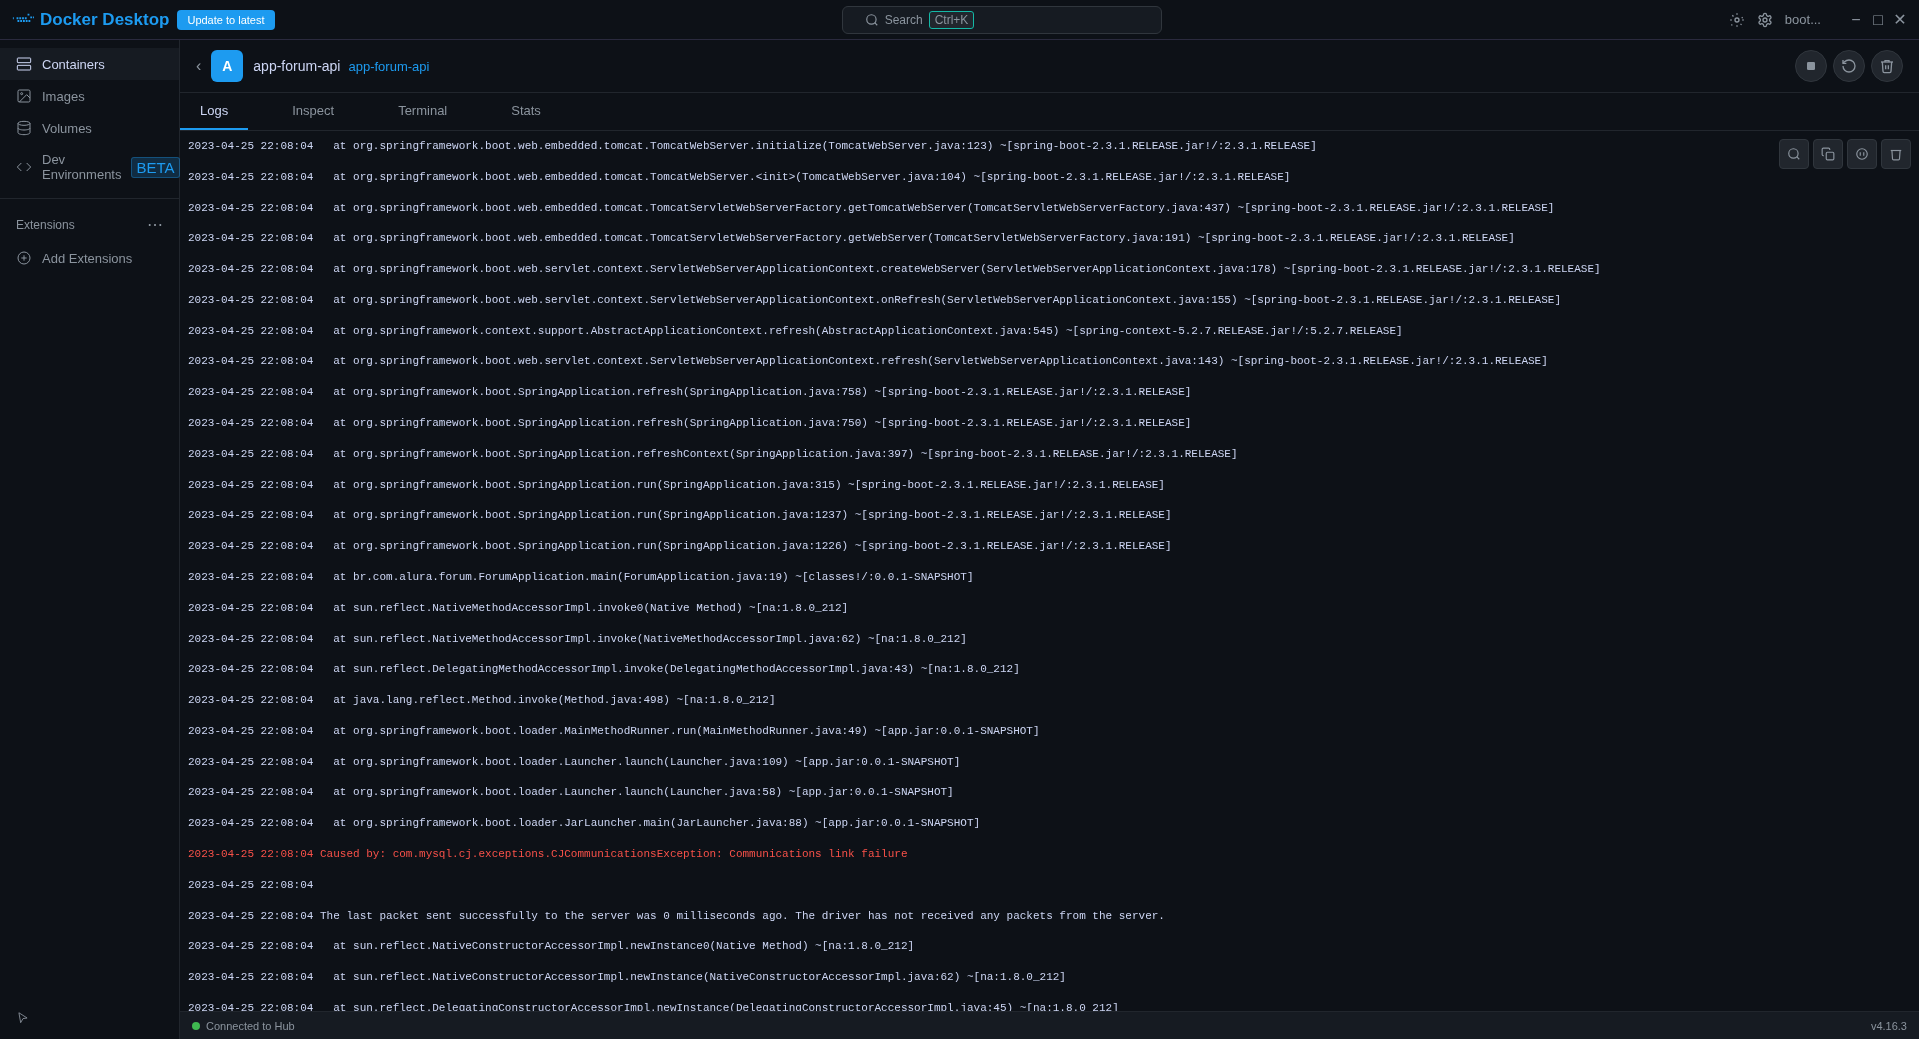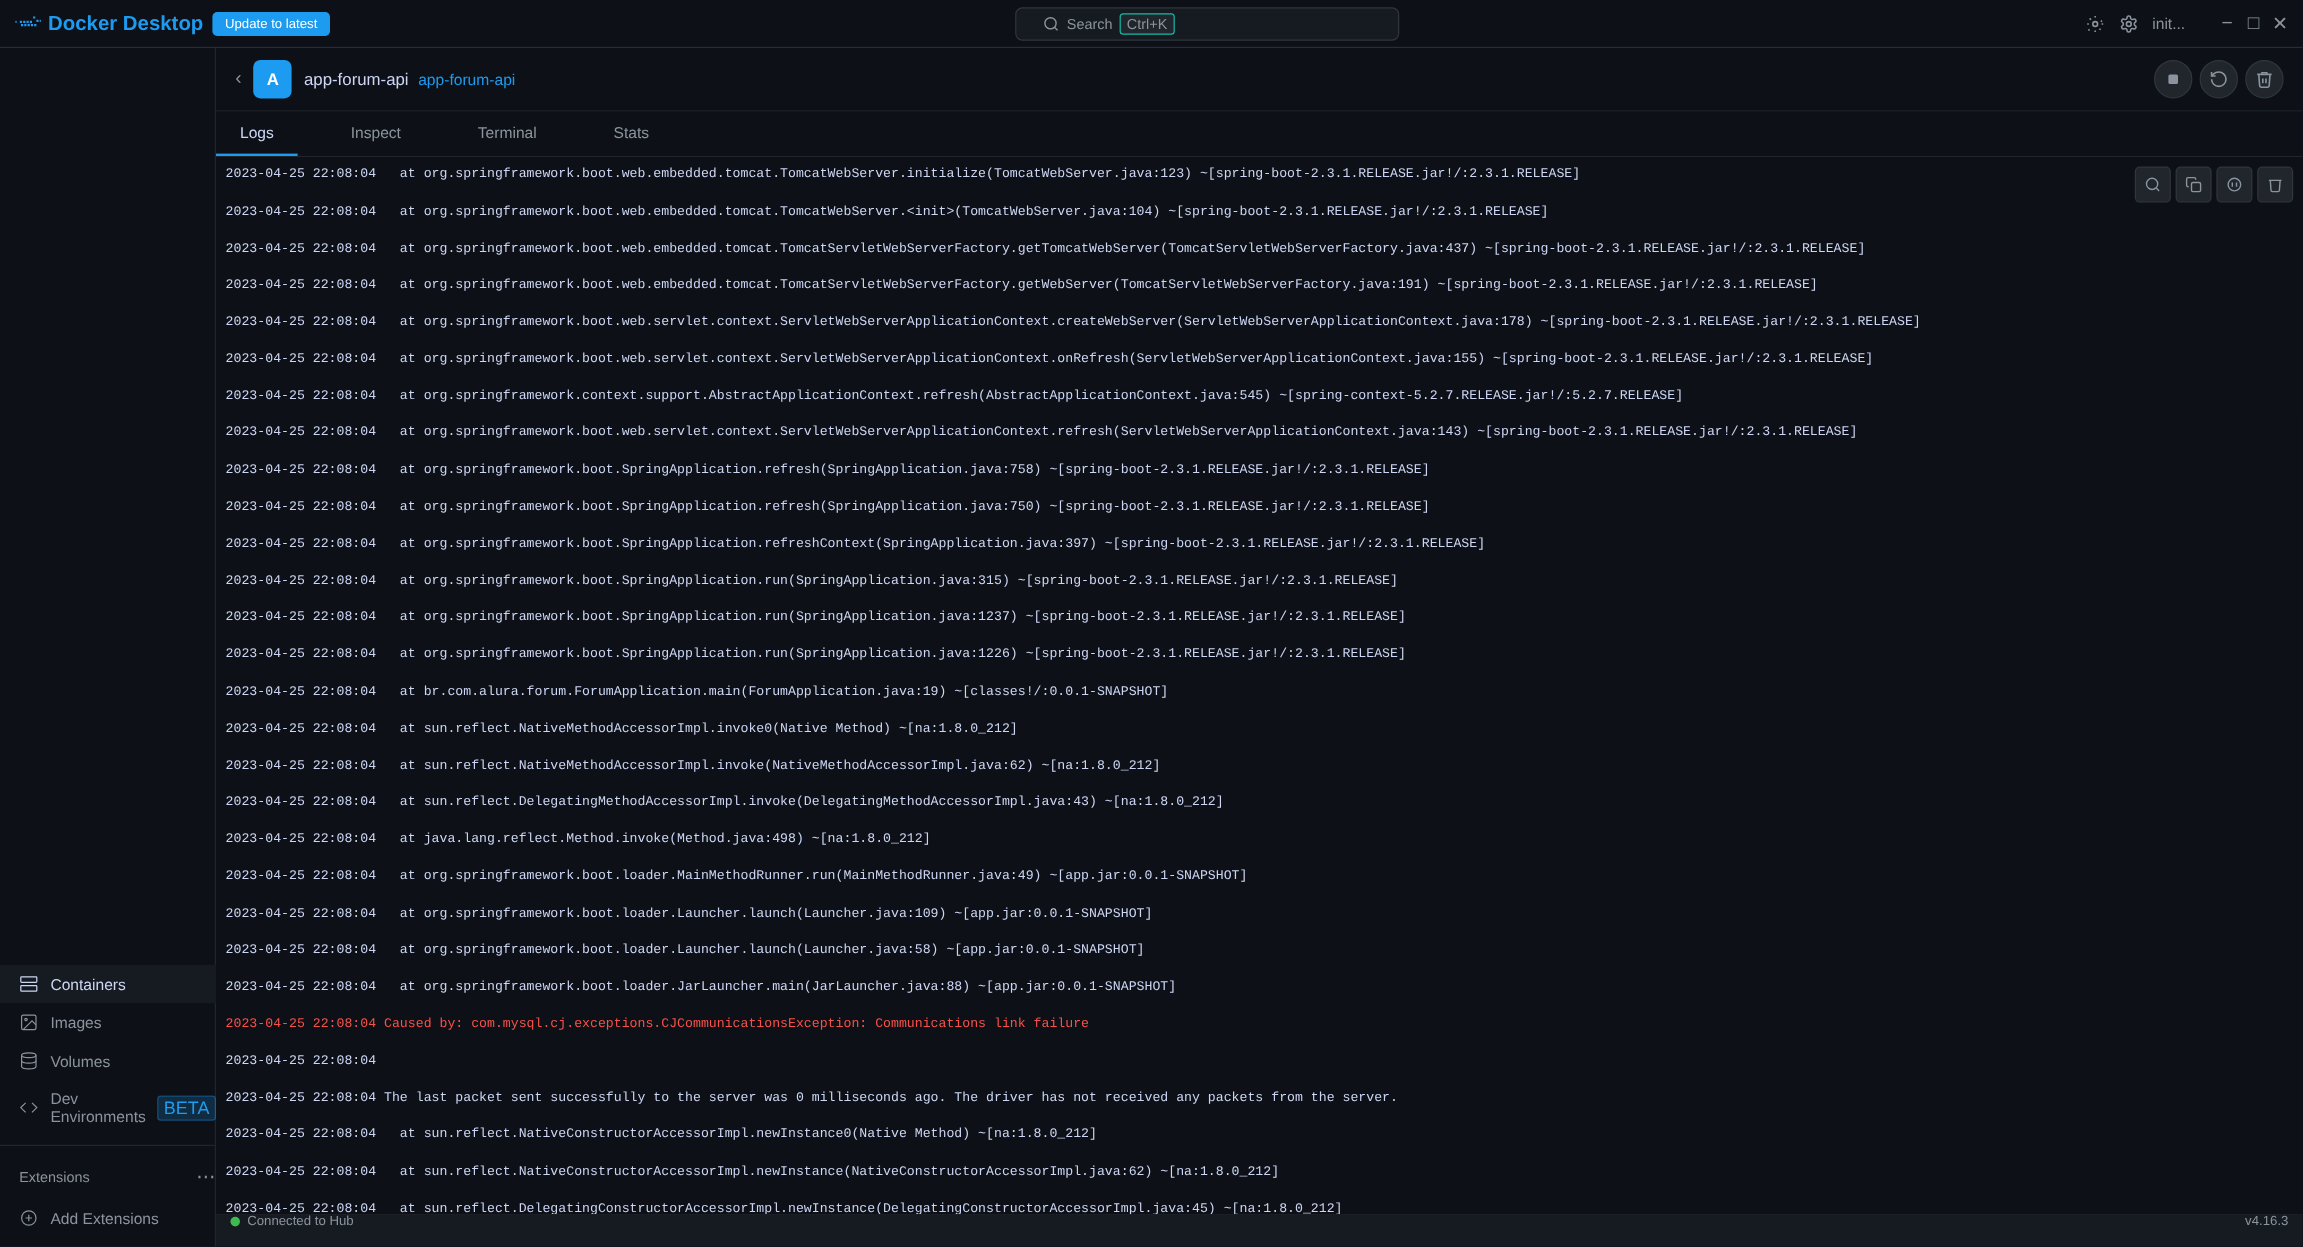--- a/index.html
+++ b/index.html
@@ -15,21 +15,21 @@
     .search-bar span { color: #8b949e; font-size: 12px; }
     .kbd { background: #21262d; border: 1px solid #14b8a6; border-radius: 3px; padding: 1px 5px; font-size: 11px; color: #8b949e; }
     .top-bar-right { display: flex; align-items: center; gap: 12px; color: #8b949e; font-size: 13px; }
     .window-controls { display: flex; gap: 8px; margin-left: 16px; }
     .win-btn { width: 14px; height: 14px; border: none; background: none; color: #8b949e; cursor: pointer; font-size: 16px; display: flex; align-items: center; justify-content: center; }
 
     
     .main-layout { display: flex; flex: 1; overflow: hidden; }
 
     
-    .sidebar { width: 180px; background: #0d1117; border-right: 1px solid #21262d; display: flex; flex-direction: row; flex-shrink: 0; align-items: flex-end; }
+    .sidebar { width: 180px; background: #0d1117; border-right: 1px solid #21262d; display: flex; flex-direction: column; flex-shrink: 0; }
     .sidebar-nav { padding: 8px 0; flex: 1; }
     .sidebar-item { display: flex; align-items: center; gap: 10px; padding: 8px 16px; cursor: pointer; font-size: 13px; color: #8b949e; border-radius: 0; }
     .sidebar-item.active { color: #cdd6f4; background: #161b22; }
     .sidebar-item svg { width: 16px; height: 16px; flex-shrink: 0; }
     .sidebar-divider { border: none; border-top: 1px solid #21262d; margin: 8px 0; }
     .extensions-header { display: flex; align-items: center; justify-content: space-between; padding: 8px 16px; color: #8b949e; font-size: 12px; }
     .ext-more { cursor: pointer; font-size: 16px; color: #8b949e; }
     .sidebar-bottom { padding: 8px 0; }
     .sidebar-bottom-item { display: flex; align-items: center; gap: 10px; padding: 6px 16px; cursor: pointer; font-size: 12px; color: #8b949e; }
 
@@ -55,21 +55,21 @@
 
     
     .log-container { flex: 1; overflow-y: auto; overflow-x: auto; background: #0d1117; position: relative; }
     .log-toolbar { position: absolute; top: 8px; right: 8px; display: flex; gap: 4px; z-index: 10; }
     .log-toolbar-btn { background: #21262d; border: 1px solid #30363d; border-radius: 4px; width: 30px; height: 30px; display: flex; align-items: center; justify-content: center; cursor: pointer; color: #8b949e; }
     .log-toolbar-btn svg { width: 14px; height: 14px; }
     .log-content { font-family: 'Courier New', Courier, monospace; font-size: 11px; line-height: 1.4; color: #cdd6f4; white-space: pre; padding: 8px; }
     .log-line { display: block; }
 
     
-    .status-bar { height: 28px; background: #161b22; border-top: 1px solid #21262d; display: flex; align-items: flex-start; justify-content: space-between; padding: 0 12px; font-size: 11px; color: #8b949e; flex-shrink: 0; }
+    .status-bar { height: 28px; background: #161b22; border-top: 1px solid #21262d; display: flex; align-items: center; justify-content: space-between; padding: 0 12px; font-size: 11px; color: #8b949e; flex-shrink: 0; }
     .status-left { display: flex; align-items: center; gap: 6px; }
     .hub-dot { width: 8px; height: 8px; background: #3fb950; border-radius: 50%; }
 
     
     .log-container::-webkit-scrollbar { width: 8px; }
     .log-container::-webkit-scrollbar-track { background: #0d1117; }
     .log-container::-webkit-scrollbar-thumb { background: #30363d; border-radius: 4px; }
 
     .beta-badge { background: #1d9bf033; color: #1d9bf0; font-size: 15px; padding: 1px 4px; border-radius: 3px; border: 1px solid #1d9bf055; }
   </style>
@@ -96,21 +96,21 @@
   </div>
   <div class="top-bar-right">
     <svg width="16" height="16" viewBox="0 0 24 24" fill="none" stroke="#8b949e" stroke-width="2">
       <circle cx="12" cy="12" r="3"></circle>
         <path d="M12 2v2m0 16v2m8.66-14-1.73 1M5.07 18.93l-1.73 1M22 12h-2M4 12H2m16.93 7.07-1.73-1M6.73 6.73 5 5"></path>
     </svg>
     <svg width="16" height="16" viewBox="0 0 24 24" fill="none" stroke="#8b949e" stroke-width="2">
       <path d="M12.22 2h-.44a2 2 0 0 0-2 2v.18a2 2 0 0 1-1 1.73l-.43.25a2 2 0 0 1-2 0l-.15-.08a2 2 0 0 0-2.73.73l-.22.38a2 2 0 0 0 .73 2.73l.15.1a2 2 0 0 1 1 1.72v.51a2 2 0 0 1-1 1.74l-.15.09a2 2 0 0 0-.73 2.73l.22.38a2 2 0 0 0 2.73.73l.15-.08a2 2 0 0 1 2 0l.43.25a2 2 0 0 1 1 1.73V20a2 2 0 0 0 2 2h.44a2 2 0 0 0 2-2v-.18a2 2 0 0 1 1-1.73l.43-.25a2 2 0 0 1 2 0l.15.08a2 2 0 0 0 2.73-.73l.22-.39a2 2 0 0 0-.73-2.73l-.15-.08a2 2 0 0 1-1-1.74v-.5a2 2 0 0 1 1-1.74l.15-.09a2 2 0 0 0 .73-2.73l-.22-.38a2 2 0 0 0-2.73-.73l-.15.08a2 2 0 0 1-2 0l-.43-.25a2 2 0 0 1-1-1.73V4a2 2 0 0 0-2-2z"></path>
         <circle cx="12" cy="12" r="3"></circle>
     </svg>
-    <span>init...</span>
+    <span>boot...</span>
     <div class="window-controls">
       <button class="win-btn">−</button>
       <button class="win-btn">□</button>
       <button class="win-btn">✕</button>
     </div>
   </div>
 </div>
 
 <div class="main-layout">
 

